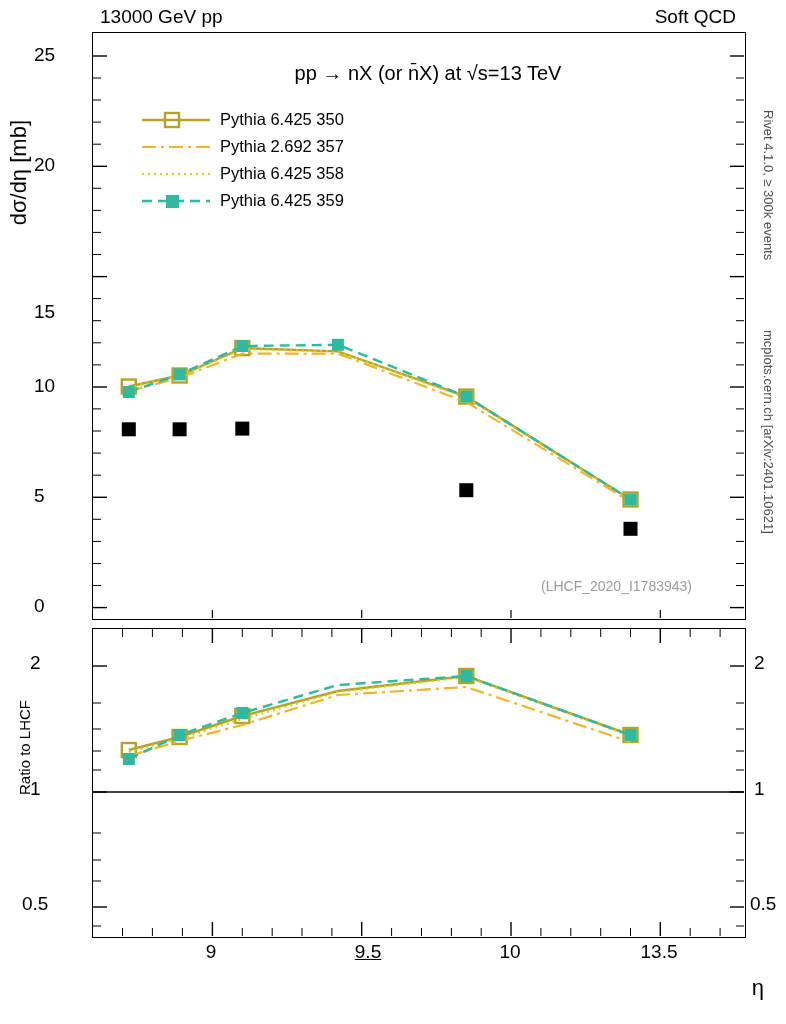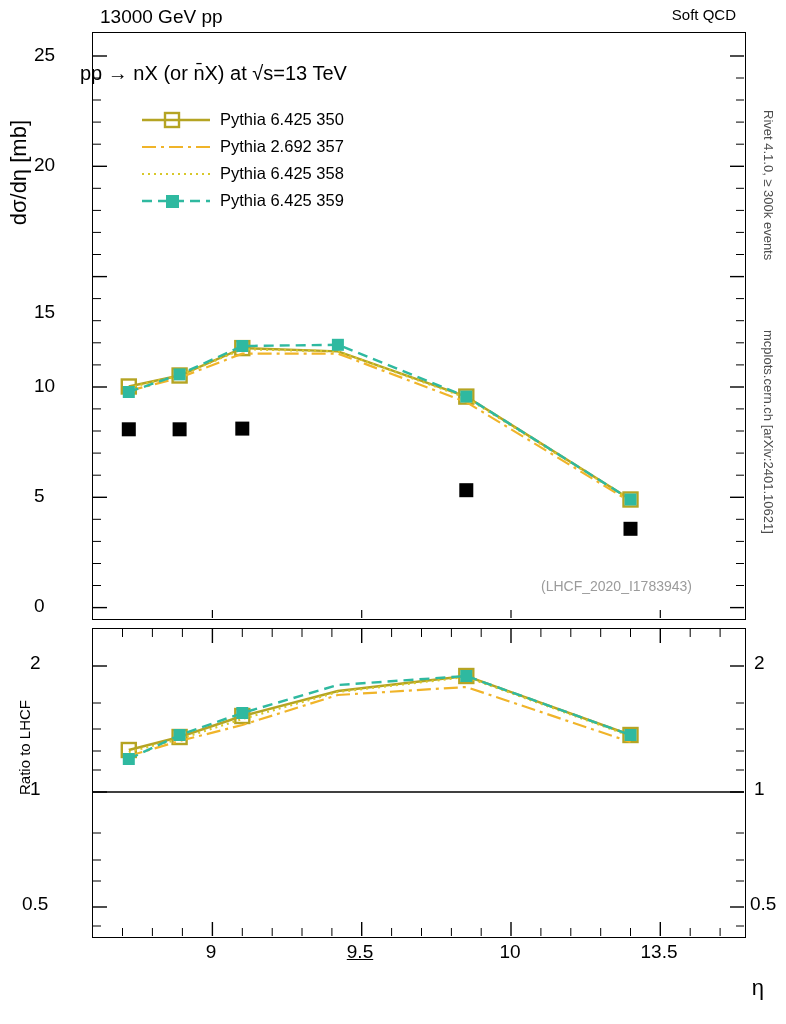--- a/index.html
+++ b/index.html
@@ -23,21 +23,21 @@
   }
   .abs { position: absolute; }
 
   
   .hdr-left {
     left: 100px; top: 6px;
     font-size: 19px;
   }
   .hdr-right {
     right: 50px; top: 6px;
-    font-size: 15px;
+    font-size: 19px;
   }
 
   
   .vert {
     writing-mode: vertical-rl;
     text-orientation: mixed;
     font-size: 13px;
     color: #4d4d4d;
     white-space: nowrap;
   }
@@ -91,23 +91,23 @@
     transform: rotate(180deg);
     white-space: nowrap;
   }
   #xlabel {
     right: 22px; top: 975px;
     font-size: 22px;
   }
 
   
   #plot-title {
-    left: 80px; top: 62px;
+    left: 101px; top: 62px;
     width: 654px;
-    text-align: left;
+    text-align: center;
     font-size: 20px;
   }
   #watermark {
     left: 92px; top: 578px;
     width: 600px;
     text-align: right;
     font-size: 14px;
     color: #9b9b9b;
   }
 
@@ -412,19 +412,19 @@
   <div class="tick" style="left:30px; top:778px; width:54px;">1</div>
   <div class="tick" style="left:22px; top:893px; width:62px;">0.5</div>
 
   <div class="tickr" style="left:754px; top:652px; width:54px;">2</div>
   <div class="tickr" style="left:754px; top:778px; width:54px;">1</div>
   <div class="tickr" style="left:750px; top:893px; width:62px;">0.5</div>
 
   <div class="abs" id="ratio-ylabel">Ratio to LHCF</div>
 
   <div class="xtick" style="left:181px; top:941px; width:60px;">9</div>
-  <div class="xtick" style="left:330px; top:941px; width:60px;text-decoration:underline;">9.5</div>
+  <div class="xtick" style="left:338px; top:941px; width:60px;text-decoration:underline;">9.5</div>
   <div class="xtick" style="left:480px; top:941px; width:60px;">10</div>
   <div class="xtick" style="left:629px; top:941px; width:60px;">13.5</div>
 
   <div class="abs" id="xlabel">η</div>
 
 </div>
 
 </body></html>

